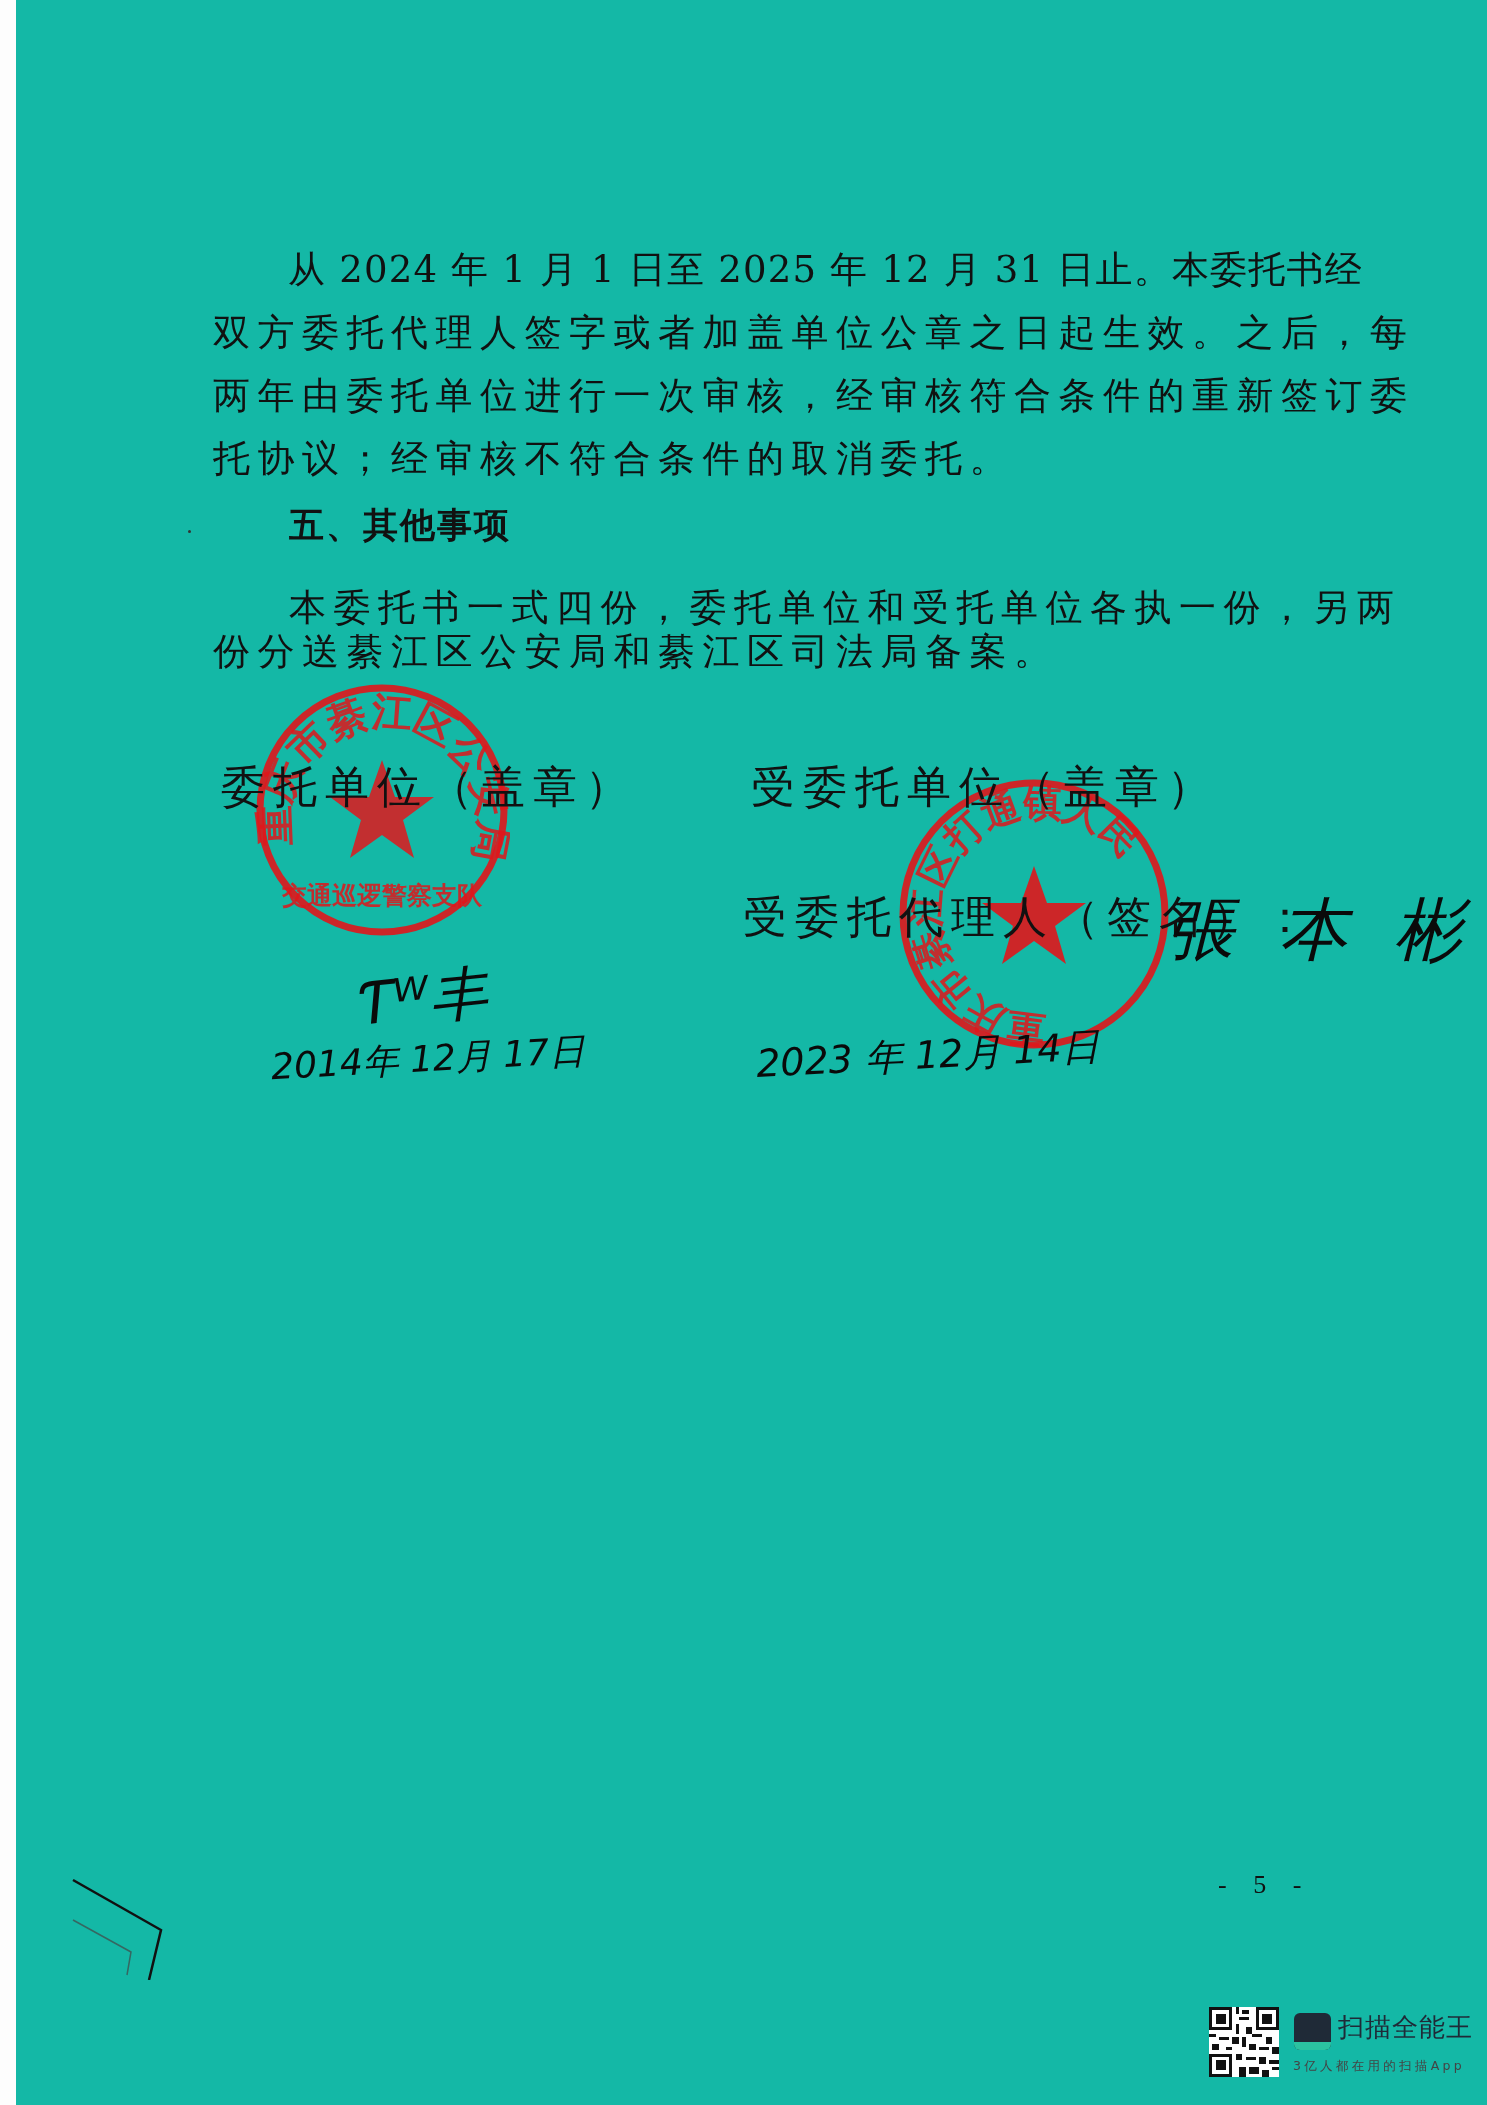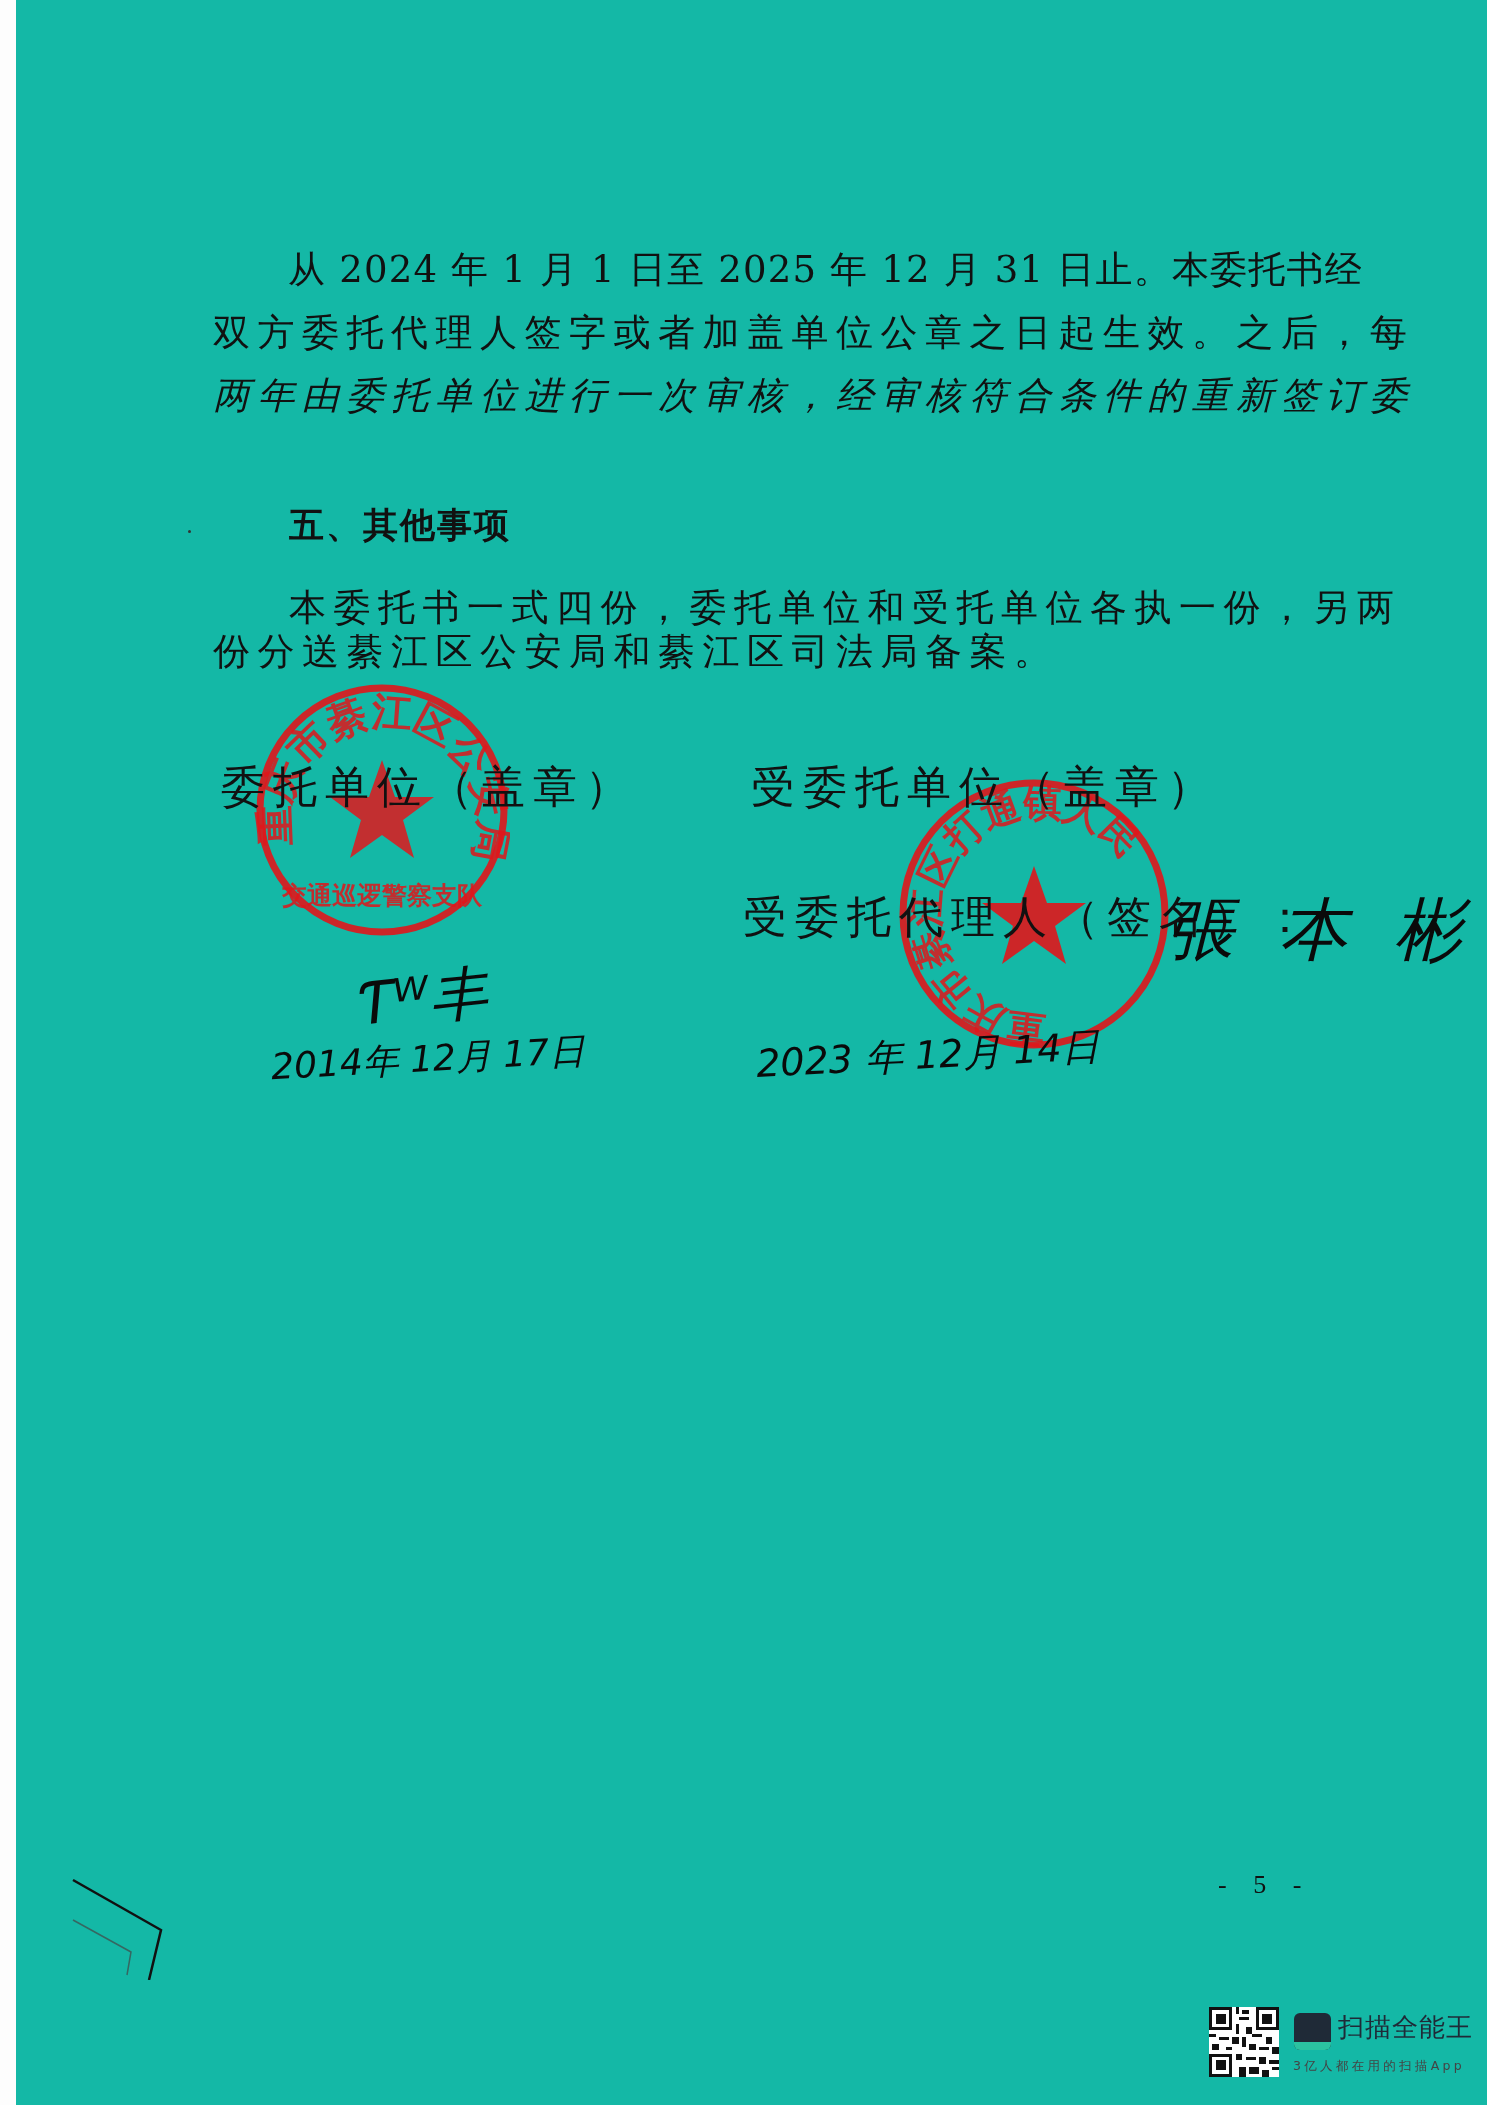--- a/index.html
+++ b/index.html
@@ -21,21 +21,22 @@
   .brand { position:absolute; left:1322px; top:2010px; font-family:"DejaVu Sans","Liberation Sans",sans-serif; font-size:26px; color:#1f2a37; letter-spacing:1px; }
   .tagline { position:absolute; left:1277px; top:2058px; font-family:"DejaVu Sans","Liberation Sans",sans-serif; font-size:12.5px; color:#444; letter-spacing:3.3px; }
 </style>
 </head>
 <body>
 
 <div class="page">
 
   <div class="line" style="left:272px; top:248px; letter-spacing:1.2px;">从 2024 年 1 月 1 日至 2025 年 12 月 31 日止。本委托书经</div>
   <div class="line" style="left:197px; top:311px;">双方委托代理人签字或者加盖单位公章之日起生效。之后，每</div>
-  <div class="line" style="left:197px; top:374px;font-style:italic;">两年由委托单位进行一次审核，经审核符合条件的重新签订委</div>
+  <div class="line" style="left:197px; top:374px;">两年由委托单位进行一次审核，经审核符合条件的重新签订委</div>
+  <div class="line" style="left:197px; top:437px;">托协议；经审核不符合条件的取消委托。</div>
 
   <div class="speck"></div>
 
   <div class="line heading" style="left:273px; top:503px;">五、其他事项</div>
   <div class="line" style="left:273px; top:566px;margin-top:20px;">本委托书一式四份，委托单位和受托单位各执一份，另两</div>
   <div class="line" style="left:197px; top:630px;">份分送綦江区公安局和綦江区司法局备案。</div>
 
   <div class="stamp" style="left:238px; top:682px; width:256px; height:256px;">
     <svg width="256" height="256" viewBox="0 0 256 256">
       <defs>

